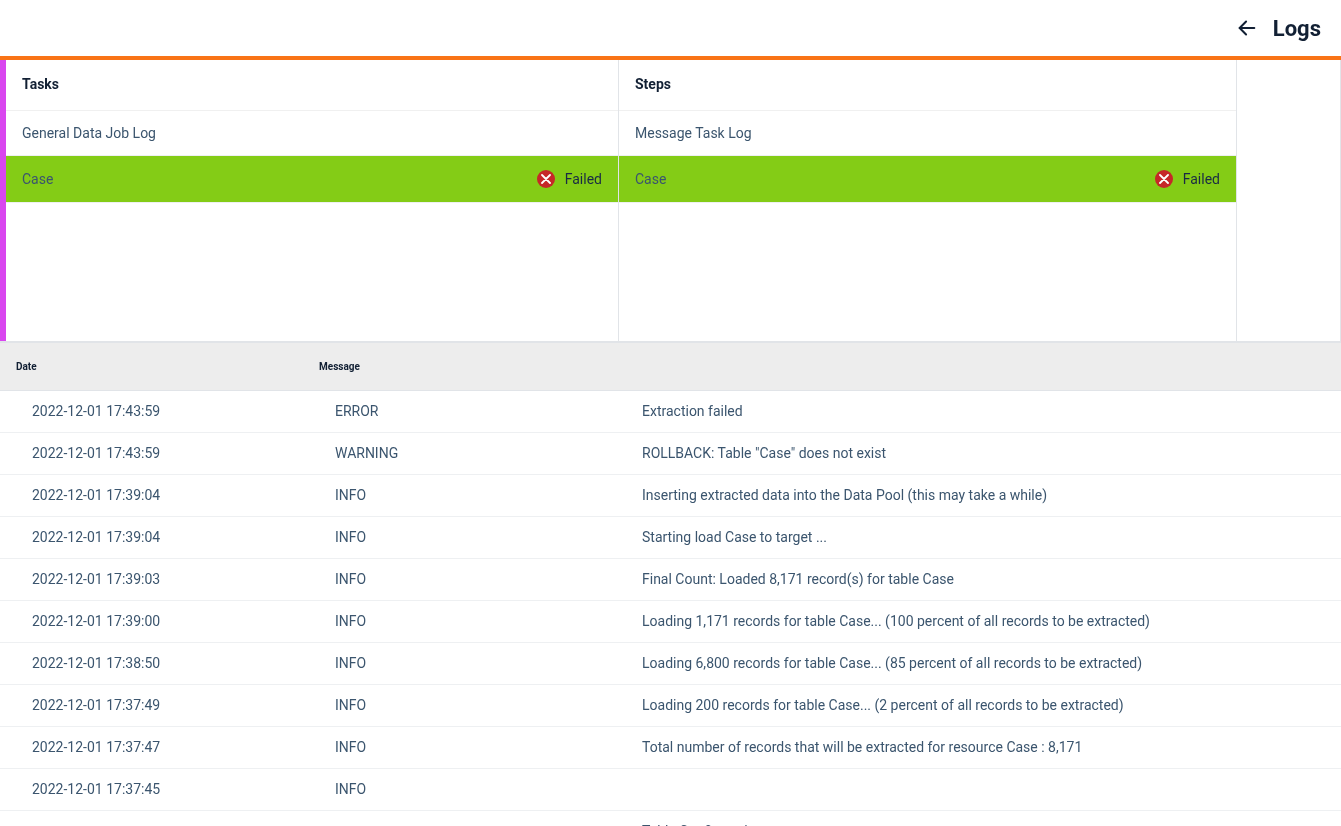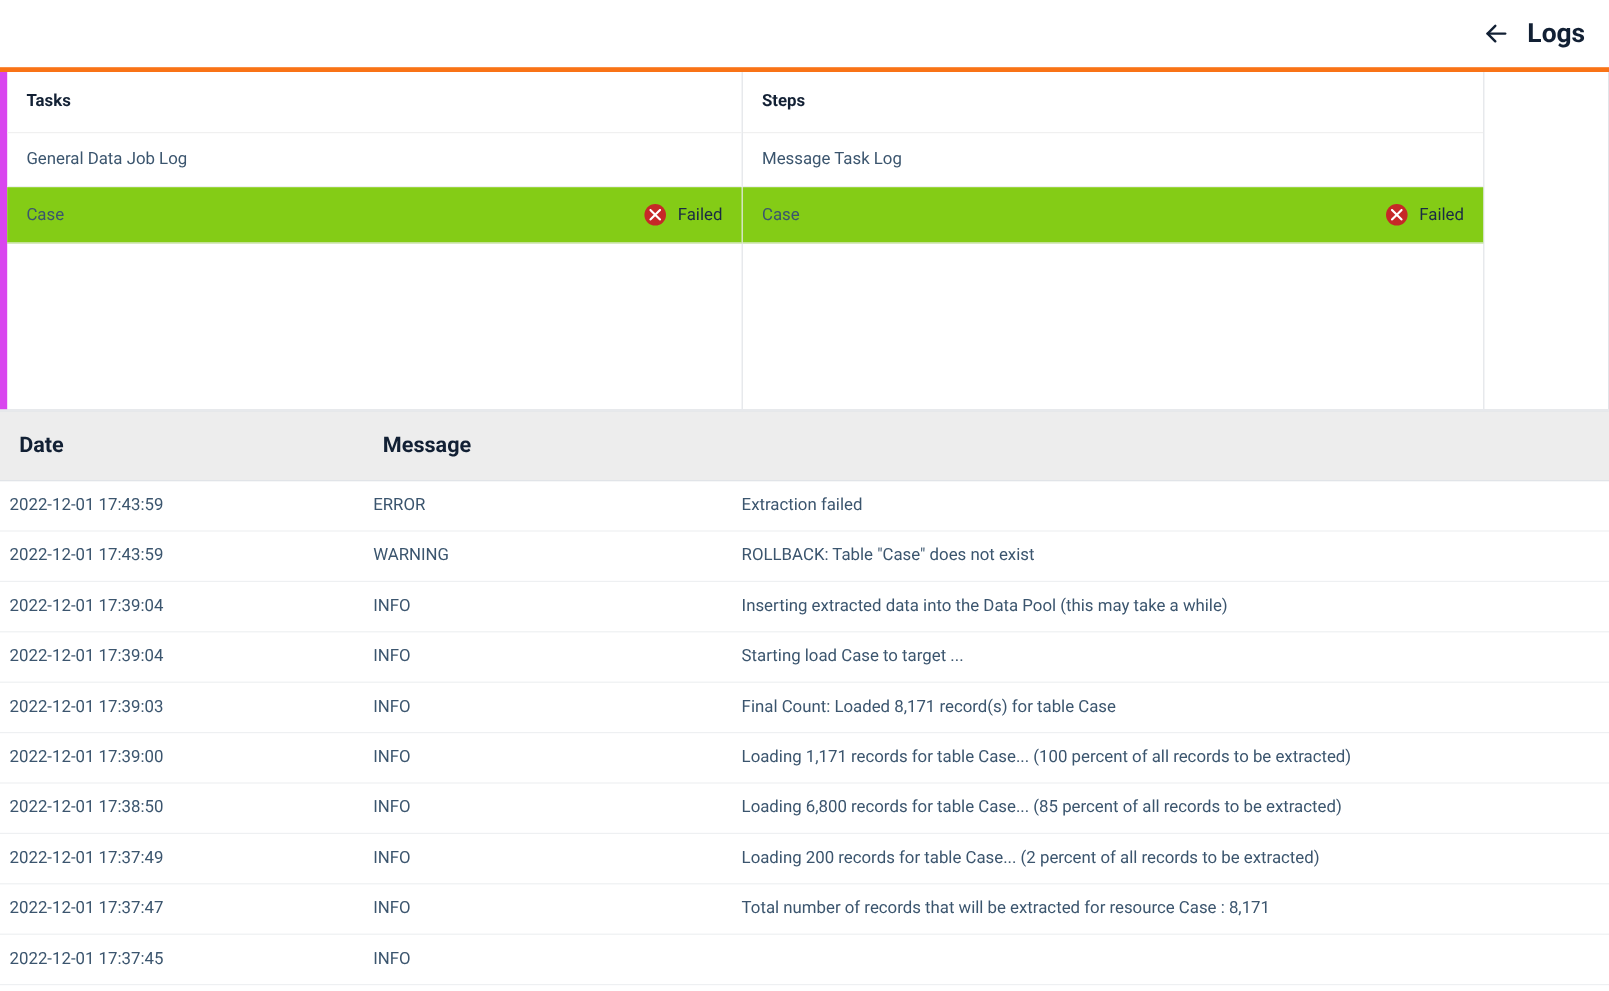--- a/index.html
+++ b/index.html
@@ -74,30 +74,30 @@
   .status-icon-failed svg { width:10px; height:10px; }
   .status-text { color:#1a2a45; }
   .table-head {
     display:flex;
     background:#ededed;
     border-top:1px solid #e1e4e8;
     border-bottom:1px solid #e1e4e8;
     padding: 0 16px;
   }
   .th {
-    font-weight:700; font-size:18px;
+    font-weight:700; font-size:10px;
     color:#122034;
     padding:18px 0;
   }
   .col-date  { width: 303px; }
   .col-level { width: 307px; }
   .col-msg   { flex:1; }
   .tr {
     display:flex;
-    padding: 0 8px;
+    padding: 0 32px;
     border-bottom:1px solid #eef0f2;
     align-items:flex-start;
   }
   .td {
     padding: 10px 0;
     font-size:14px;
     color:#3b556e;
     line-height:1.5;
     white-space:pre-wrap;
   }

